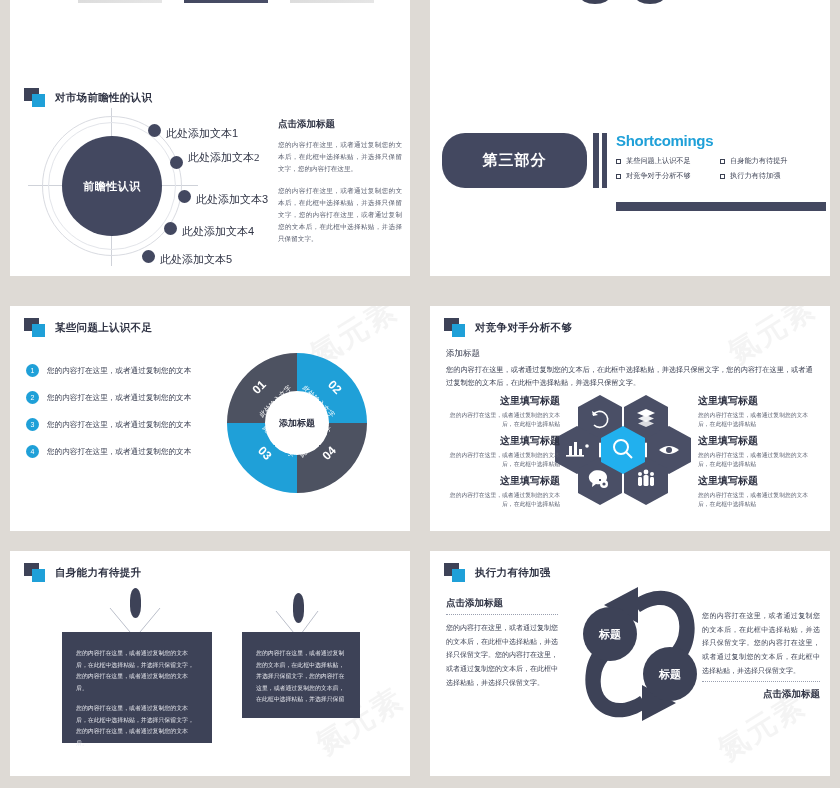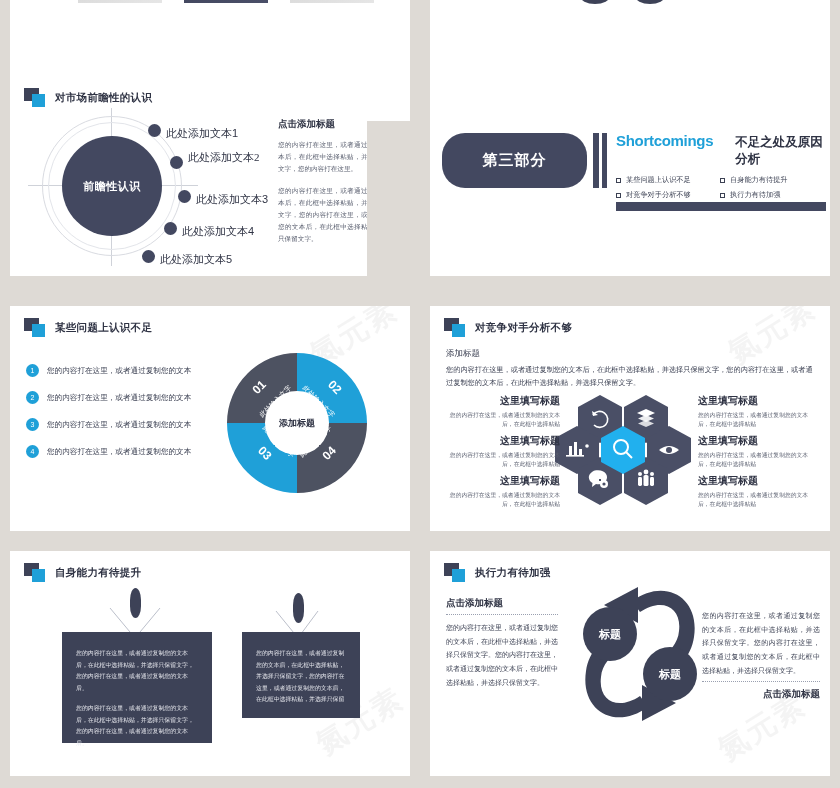--- a/index.html
+++ b/index.html
@@ -15,21 +15,21 @@
     background: #dedad5;
   }
   .slide {
     position: absolute;
     background: #ffffff;
     overflow: hidden;
   }
   
   .s-tl { left: 10px;  top: -104px; width: 400px; height: 225px; }
   .s-tr { left: 430px; top: -104px; width: 400px; height: 225px; }
-  .s-ml { left: 10px;  top: 76px;   width: 357px; height: 200px; }
+  .s-ml { left: 10px;  top: 76px;   width: 400px; height: 200px; }
   .s-mr { left: 430px; top: 76px;   width: 400px; height: 200px; }
   .s-cl { left: 10px;  top: 306px;  width: 400px; height: 225px; }
   .s-cr { left: 430px; top: 306px;  width: 400px; height: 225px; }
   .s-bl { left: 10px;  top: 551px;  width: 400px; height: 225px; }
   .s-br { left: 430px; top: 551px;  width: 400px; height: 225px; }
 
   
   .hdr { position: absolute; left: 14px; top: 12px; display: flex; align-items: center; }
   .logo { position: relative; width: 22px; height: 20px; margin-right: 9px; }
   .logo .sq-dark { position: absolute; left: 0; top: 0; width: 15px; height: 13px; background: #3d4257; }
@@ -179,21 +179,20 @@
     </div>
   </div>
 
   <div class="slide s-mr">
     <div class="sec-left">第三部分</div>
     <div class="sec-bar1"></div>
     <div class="sec-bar2"></div>
     <div class="sec-right">
       <div class="sec-ttl">
         <span class="sec-en">Shortcomings</span>
-        <span class="sec-cn">不足之处及原因分析</span>
       </div>
       <div class="sec-list">
         <div class="sec-item">
           <span class="sq-bullet"></span>
           <span>某些问题上认识不足</span>
         </div>
         <div class="sec-item">
           <span class="sq-bullet"></span>
           <span>自身能力有待提升</span>
         </div>

